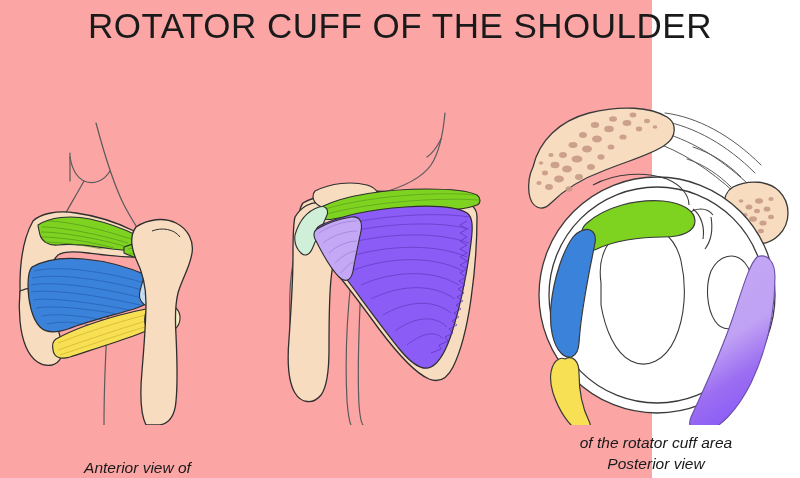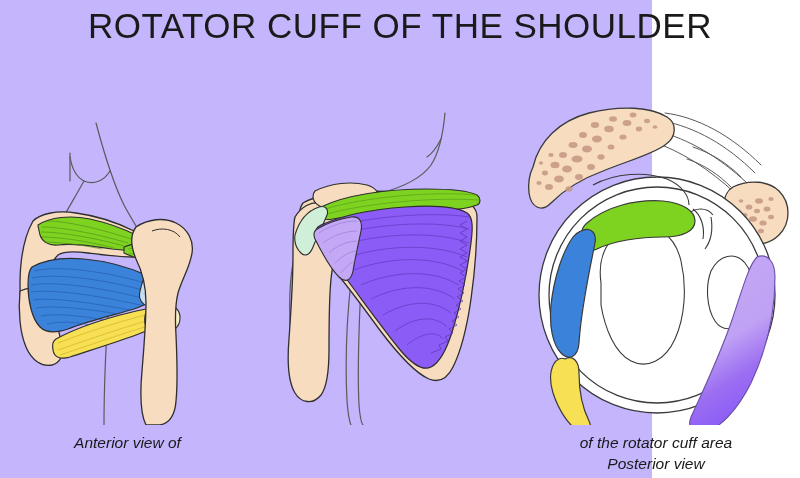--- a/index.html
+++ b/index.html
@@ -11,21 +11,21 @@
     width: 800px;
     height: 478px;
     overflow: hidden;
     font-family: "Liberation Sans", sans-serif;
     color: #1a1a1a;
   }
   #poster {
     position: relative;
     width: 652px;
     height: 478px;
-    background: #c4b5fd;
+    background: #fca5a5;
   }
   #title {
     position: absolute;
     top: 6px;
     left: 0;
     width: 800px;
     text-align: center;
     font-family: "Liberation Sans", sans-serif;
     font-size: 35px;
     font-weight: 400;
@@ -46,21 +46,21 @@
   .caption {
     position: absolute;
     top: 432px;
     font-family: "Liberation Sans", sans-serif;
     font-style: italic;
     font-size: 15.5px;
     line-height: 21px;
     text-align: center;
     color: #1a1a1a;
   }
-  #caption-anterior  { left: 0px;   width: 255px; }
+  #caption-anterior  { left: 10px;   width: 255px; margin-top: 25px; }
   #caption-rotator   { left: 258px; width: 250px; }
   #caption-posterior { left: 512px; width: 288px; }
   .caption .line { display: block; white-space: nowrap; }
 </style>
 </head>
 <body>
 
 <div id="poster">
 
   <div id="title">ROTATOR CUFF OF THE SHOULDER</div>

